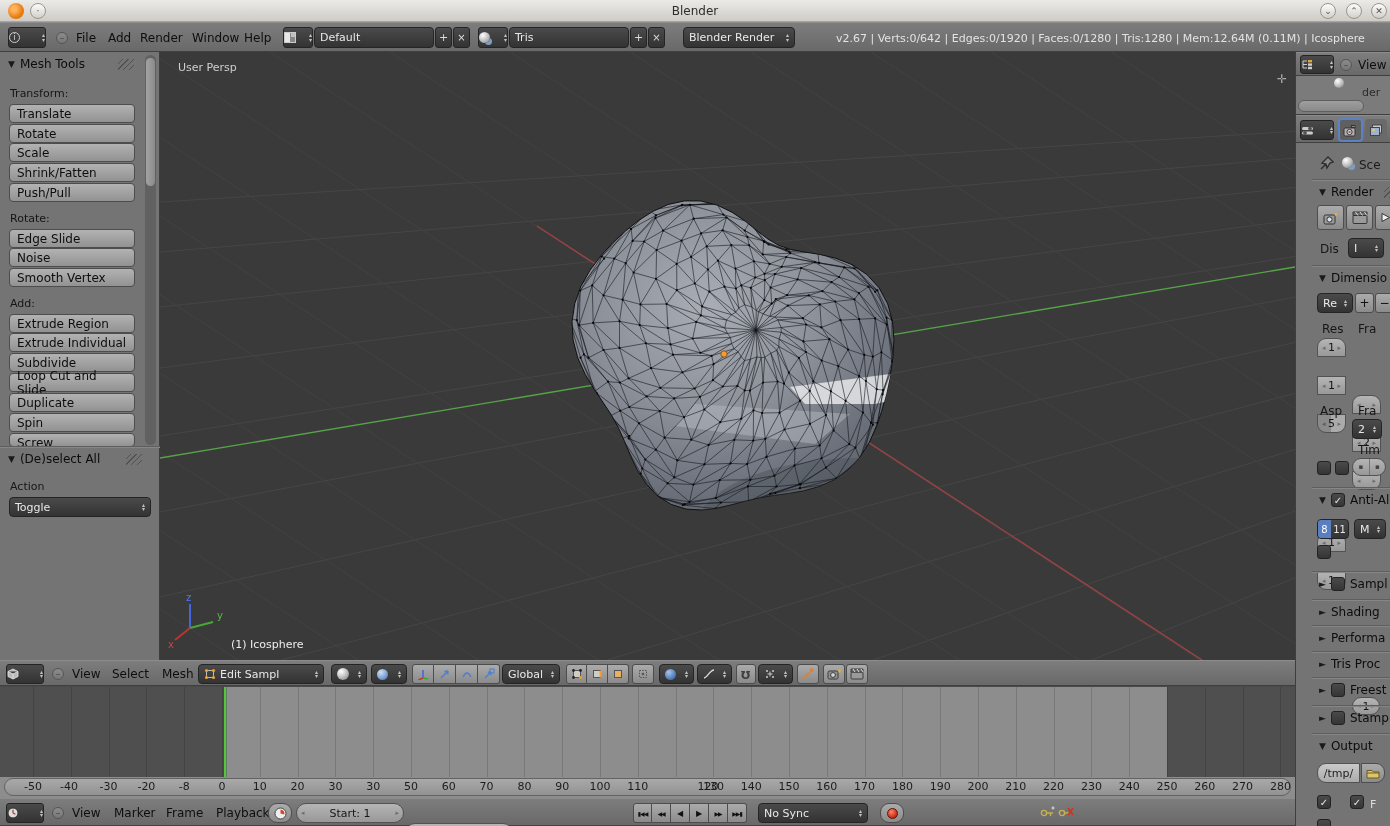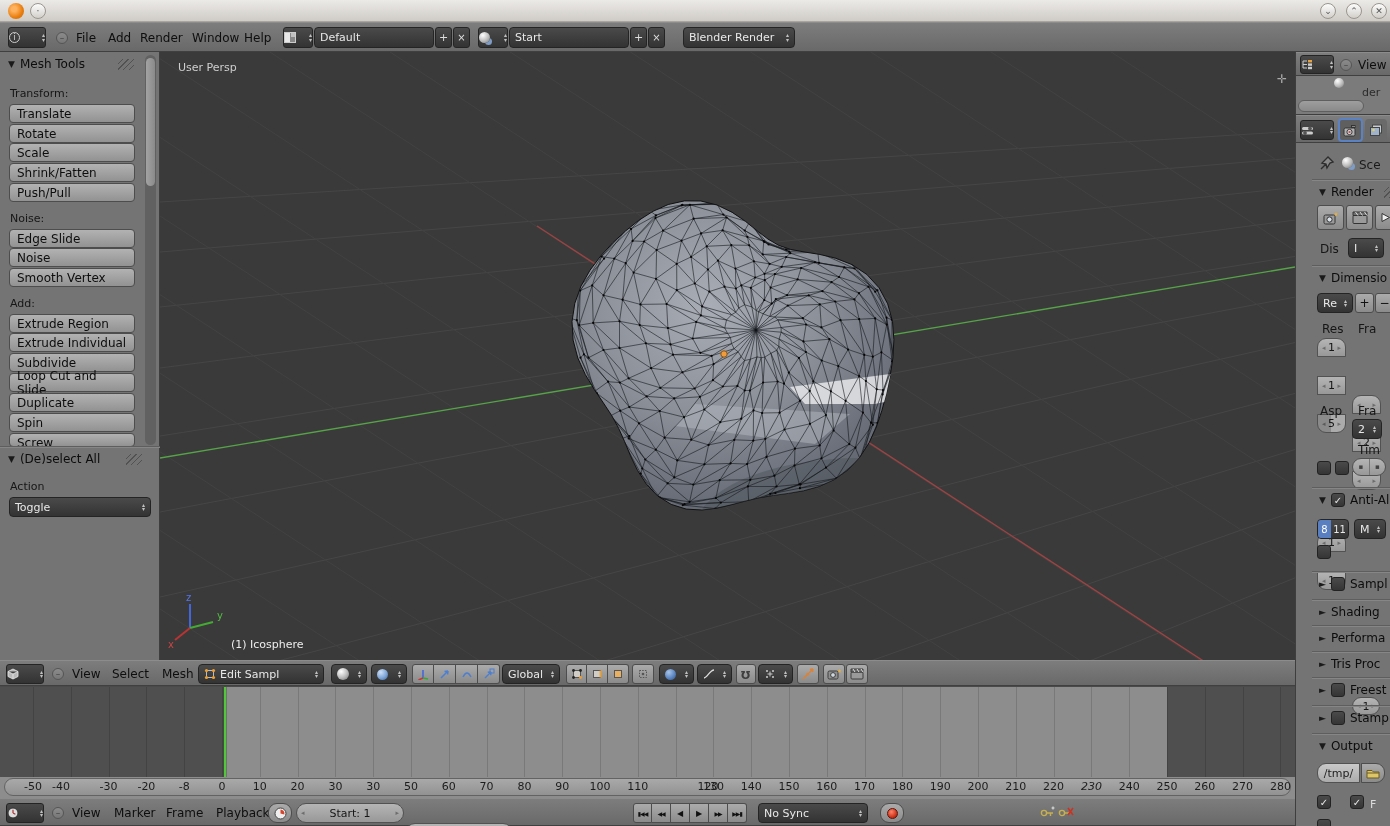--- a/index.html
+++ b/index.html
@@ -30,20 +30,21 @@
   .sphere{border-radius:50%;background:radial-gradient(circle at 35% 30%,#fff,#b9b9b9 55%,#6e6e6e)}
   .tick{position:absolute;top:3px;color:#1c1c1c;font-size:11px;width:30px;text-align:center}
   .tlgrid{position:absolute;top:0;bottom:0;width:1px;background:rgba(0,0,0,.14)}
 </style>
 </head>
 <body>
 
 <div class="abs" style="left:0;top:0;width:1390px;height:22px;background:linear-gradient(#eceae7,#cfccc7);border-bottom:1px solid #a8a49e;display:flex;align-items:center">
   <span class="abs" style="left:8px;top:3px;width:16px;height:16px;border-radius:50%;background:radial-gradient(circle at 38% 38%,#ffb25e 18%,#e87d0d 60%,#c96a08)"></span>
   <span class="circbtn abs" style="left:30px;top:3px">·</span>
+  <span class="abs" style="left:0;right:0;text-align:center;top:4px;color:#2d2d2d;font-size:12px">Blender</span>
   <span class="circbtn abs" style="left:1320px;top:3px">⌄</span>
   <span class="circbtn abs" style="left:1346px;top:3px">⌃</span>
   <span class="circbtn abs" style="left:1371px;top:3px">✕</span>
 </div>
 
 <div class="abs hdr" style="left:0;top:22px;width:1390px;height:30px">
   <div class="dkbtn abs" style="left:8px;top:4px;width:38px;height:21px;gap:3px">
     <span style="width:11px;height:11px;border-radius:50%;border:1px solid #ccc;font-size:8px;line-height:9px;text-align:center;color:#ddd">i</span>
     <span class="arr"></span>
   </div>
@@ -66,30 +67,31 @@
     <span>Default</span>
   </div>
   <div class="dkbtn abs" style="left:435px;top:4px;width:17px;height:21px;font-size:11px">+</div>
   <div class="dkbtn abs" style="left:453px;top:4px;width:17px;height:21px;font-size:10px">×</div>
 
   <div class="dkbtn abs" style="left:478px;top:4px;width:30px;height:21px;gap:2px">
     <span style="width:11px;height:11px;border-radius:50%;background:radial-gradient(circle at 35% 30%,#fff,#bbb 55%,#777);box-shadow:4px 4px 0 -2px #7e9cc5"></span>
     <span class="arr"></span>
   </div>
   <div class="dd abs" style="left:509px;top:4px;width:120px;height:21px">
-    <span>Start</span>
+    <span>Tris</span>
   </div>
   <div class="dkbtn abs" style="left:630px;top:4px;width:17px;height:21px;font-size:11px">+</div>
   <div class="dkbtn abs" style="left:648px;top:4px;width:17px;height:21px;font-size:10px">×</div>
 
   <div class="dd abs" style="left:683px;top:4px;width:112px;height:21px">
     <span>Blender Render</span>
     <span class="arr"></span>
   </div>
   <span class="abs" style="left:813px;top:7px;width:15px;height:15px;border-radius:50%;background:radial-gradient(circle at 40% 35%,#ffd9a8 10%,#f39019 55%,#dltrs 60%,#d97a0a)"></span>
+  <span class="abs" style="left:836px;top:9px;color:#e3e3e3;font-size:11px;white-space:nowrap">v2.67 | Verts:0/642 | Edges:0/1920 | Faces:0/1280 | Tris:1280 | Mem:12.64M (0.11M) | Icosphere</span>
 </div>
 
 <div class="abs" style="left:0;top:52px;width:160px;height:608px;background:#747474;border-right:1px solid #3e3e3e">
   <div class="phead abs" style="left:8px;top:5px">
       <span class="tri">▼</span>
       <span>Mesh Tools</span>
     </div>
   <div class="grip abs" style="left:118px;top:7px"></div>
 
   <span class="abs" style="left:10px;top:35px;font-size:11px;color:#161616">Transform:</span>
@@ -102,21 +104,21 @@
   <div class="btn tsbtn abs" style="left:9px;top:91px">
       <span>Scale</span>
     </div>
   <div class="btn tsbtn abs" style="left:9px;top:111px">
       <span>Shrink/Fatten</span>
     </div>
   <div class="btn tsbtn abs" style="left:9px;top:131px">
       <span>Push/Pull</span>
     </div>
 
-  <span class="abs" style="left:10px;top:160px;font-size:11px;color:#161616">Noise:</span>
+  <span class="abs" style="left:10px;top:160px;font-size:11px;color:#161616">Rotate:</span>
   <div class="btn tsbtn abs" style="left:9px;top:177px">
       <span>Edge Slide</span>
     </div>
   <div class="btn tsbtn abs" style="left:9px;top:196px">
       <span>Noise</span>
     </div>
   <div class="btn tsbtn abs" style="left:9px;top:216px">
       <span>Smooth Vertex</span>
     </div>
 
@@ -1416,21 +1418,21 @@
       <div class="tlgrid" style="left: 1204.8px;"></div>
       <div class="tlgrid" style="left: 1242.6px;"></div>
       <div class="tlgrid" style="left: 1280.4px;"></div>
     </div>
   <div class="abs" style="left:224px;top:0;width:2px;height:91px;background:#55c53e;box-shadow:0 0 0 1px rgba(30,90,20,.35)"></div>
 </div>
 <div class="abs" id="tl-ruler" style="left:0;top:777px;width:1295px;height:21px;background:#8d8d8d;overflow:hidden">
   <div class="abs" style="left:4px;top:1px;width:1287px;height:18px;border:1px solid #636363;border-radius:9px;background:linear-gradient(#a9a9a9,#929292)"></div>
   <div id="tl-ticks">
       <div class="tick" style="left: 18px;">-50</div>
-      <div class="tick" style="left: 46px;">-40</div>
+      <div class="tick" style="left: 54px;">-40</div>
       <div class="tick" style="left: 93.6px;">-30</div>
       <div class="tick" style="left: 131.4px;">-20</div>
       <div class="tick" style="left: 169.2px;">-8</div>
       <div class="tick" style="left: 207px;">0</div>
       <div class="tick" style="left: 244.8px;">10</div>
       <div class="tick" style="left: 282.6px;">20</div>
       <div class="tick" style="left: 320.4px;">30</div>
       <div class="tick" style="left: 358.2px;">30</div>
       <div class="tick" style="left: 396px;">50</div>
       <div class="tick" style="left: 433.8px;">60</div>
@@ -1443,21 +1445,21 @@
       <div class="tick" style="left: 698.4px;">130</div>
       <div class="tick" style="left: 736.2px;">140</div>
       <div class="tick" style="left: 774px;">150</div>
       <div class="tick" style="left: 811.8px;">160</div>
       <div class="tick" style="left: 849.6px;">170</div>
       <div class="tick" style="left: 887.4px;">180</div>
       <div class="tick" style="left: 925.2px;">190</div>
       <div class="tick" style="left: 963px;">200</div>
       <div class="tick" style="left: 1000.8px;">210</div>
       <div class="tick" style="left: 1038.6px;">220</div>
-      <div class="tick" style="left: 1076.4px; font-style: italic;">230</div>
+      <div class="tick" style="left: 1076.4px;">230</div>
       <div class="tick" style="left: 1114.2px;">240</div>
       <div class="tick" style="left: 1152px;">250</div>
       <div class="tick" style="left: 1189.8px;">260</div>
       <div class="tick" style="left: 1227.6px;">270</div>
       <div class="tick" style="left: 1265.4px;">280</div>
     </div>
 </div>
 
 <div class="abs hdr" style="left:0;top:798px;width:1295px;height:28px">
   <div class="dkbtn abs" style="left:6px;top:4px;width:38px;height:20px;gap:3px">

